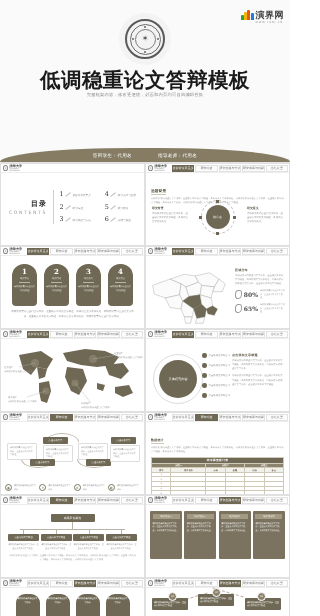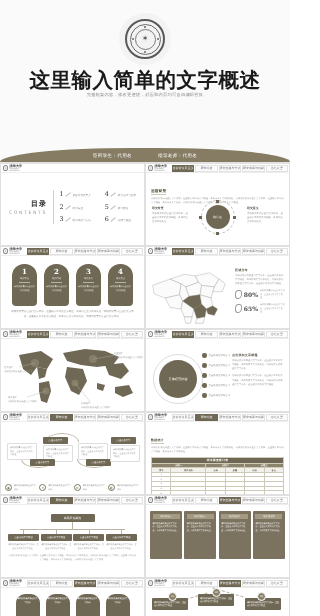--- a/index.html
+++ b/index.html
@@ -217,36 +217,48 @@
       font-size:2.4px;color:#fff;}
   .tri .tdash { position:absolute;border-top:.6px dashed #b9b3a3; }
 </style>
 </head>
 <body>
 
 <div class="page">
 
   <div class="cover">
 
+    <div class="brandmark">
+      <span class="bm-ico">
+        <i></i>
+          <i></i>
+          <i></i>
+          <i></i>
+      </span>
+      <span class="bm-txt">
+        <span class="bm-cn">演界网</span>
+        <em class="bm-en">WWW.YANJ.CN</em>
+      </span>
+    </div>
 
     <div class="emblem">
       <div class="ring1">
         <div class="ring2">
           <span class="tick" style="top:1px;left:13px"></span>
           <span class="tick" style="bottom:1px;left:13px"></span>
           <span class="tick" style="left:1px;top:13px"></span>
           <span class="tick" style="right:1px;top:13px"></span>
           <div class="ring3">
               <span class="star">✶</span>
             </div>
         </div>
       </div>
     </div>
 
-    <div class="cover-title">这里输入简单的文字概述</div>
+    <div class="cover-title">低调稳重论文答辩模板</div>
     <div class="cover-sub">完整框架内容，修改更便捷，封面和内页均可自由编辑替换</div>
 
     <div class="cover-band">
       <span>答辩学生：代用名</span>
       <span>指导老师：代用名</span>
     </div>
   </div>
 
   <div class="grid">
 

